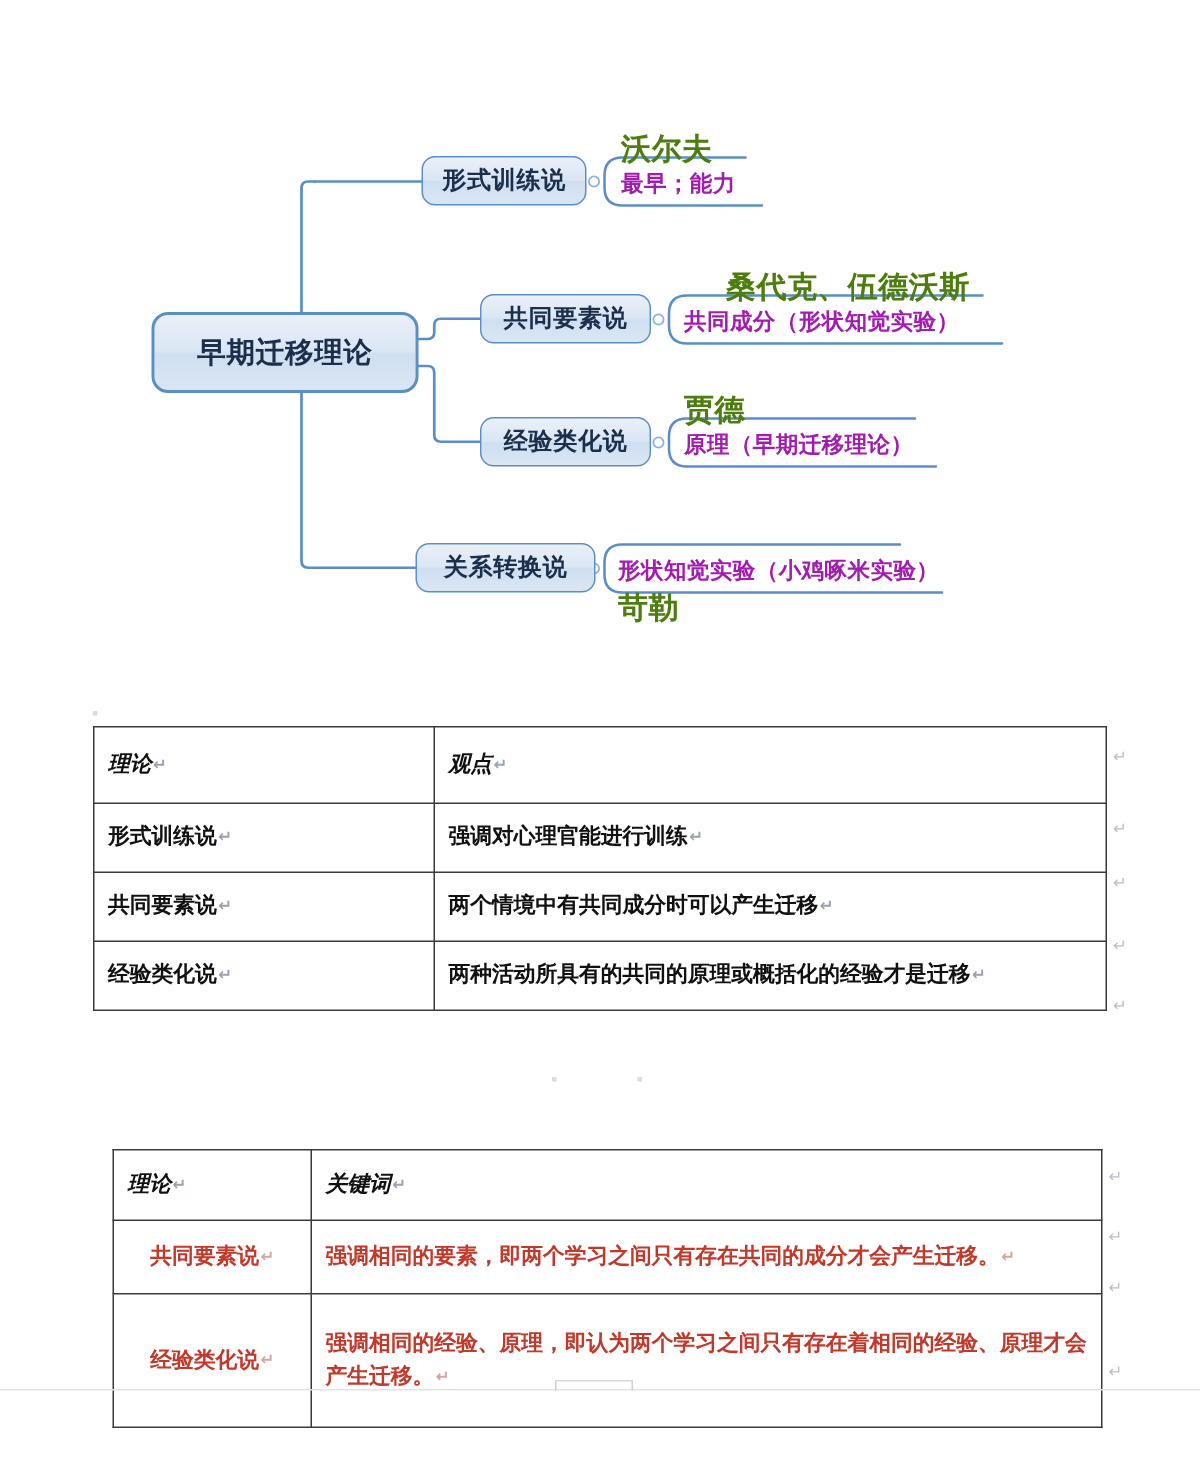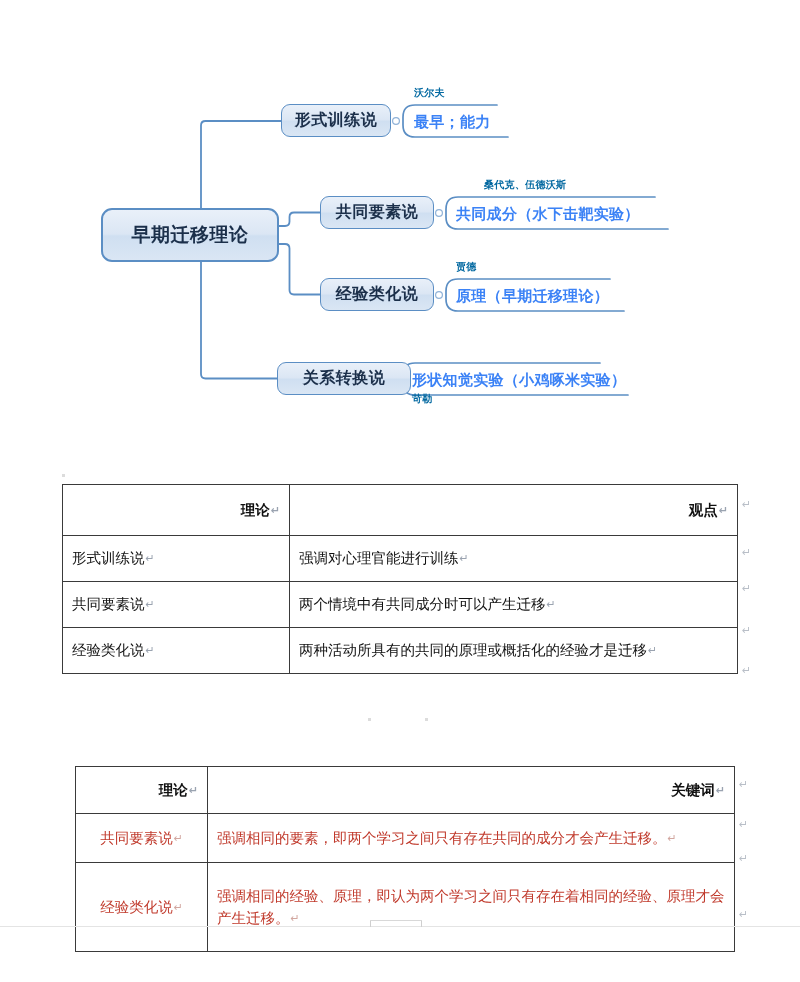--- a/index.html
+++ b/index.html
@@ -53,64 +53,65 @@
     border-width: 2px;
     border-radius: 11px;
   }
   .node.branch {
     height: 33px;
     font-size: 16px;
   }
   #node-b0 { left: 281px; top: 104px;  width: 110px; }
   #node-b1 { left: 320px; top: 196px;  width: 114px; }
   #node-b2 { left: 320px; top: 278px;  width: 114px; }
-  #node-b3 { left: 277px; top: 362px;  width: 134px; }
+  #node-b3 { left: 277px; top: 362px;  width: 120px; }
 
   
   .leaf {
     position: absolute;
   }
   .leaf-author {
     position: absolute;
     font-family: "DejaVu Sans", "Liberation Sans", sans-serif;
     font-weight: bold;
-    font-size: 10px;
-    color: #0369a1;
+    font-size: 20px;
+    color: #4d7c0f;
     white-space: nowrap;
     letter-spacing: 0.3px;
   }
   .leaf-detail {
     position: absolute;
     font-family: "DejaVu Sans", "Liberation Sans", sans-serif;
     font-weight: bold;
     font-size: 15px;
-    color: #3b82f6;
+    color: #a21caf;
     white-space: nowrap;
     letter-spacing: 0.3px;
   }
 
   
   .wtable {
     position: absolute;
     border-collapse: collapse;
     table-layout: fixed;
     font-family: "DejaVu Serif", "Liberation Serif", serif;
   }
   .wtable td, .wtable th {
     border: 1.3px solid #3a3a3a;
     padding: 6px 9px;
     vertical-align: middle;
-    font-weight: normal;
+    font-weight: bold;
     font-size: 14.5px;
     line-height: 1.55;
     color: #111111;
   }
   .wtable th {
-    text-align: right;
-    font-weight: bold;
+    text-align: left;
+    font-weight: bold;
+    font-style: italic;
   }
 
   
   #table1 {
     left: 62px;
     top: 484px;
     width: 676px;
   }
   #table1 th.c1, #table1 td.c1 { width: 208px; }
   #table1 tr.headrow th { height: 38px; }
@@ -195,21 +196,21 @@
   <div class="node branch" id="node-b2">经验类化说</div>
   <div class="node branch" id="node-b3">关系转换说</div>
 
   <div class="leaf">
     <div class="leaf-author" style="left:414px; top:86px;">沃尔夫</div>
     <div class="leaf-detail" style="left:414px; top:113px;">最早；能力</div>
   </div>
 
   <div class="leaf">
     <div class="leaf-author" style="left:456px; top:178px;margin-left:28px;">桑代克、伍德沃斯</div>
-    <div class="leaf-detail" style="left:456px; top:205px;">共同成分（水下击靶实验）</div>
+    <div class="leaf-detail" style="left:456px; top:205px;">共同成分（形状知觉实验）</div>
   </div>
 
   <div class="leaf">
     <div class="leaf-author" style="left:456px; top:260px;">贾德</div>
     <div class="leaf-detail" style="left:456px; top:287px;">原理（早期迁移理论）</div>
   </div>
 
   <div class="leaf">
     <div class="leaf-author" style="left:412px; top:344px;margin-top:48px;">苛勒</div>
     <div class="leaf-detail" style="left:412px; top:371px;">形状知觉实验（小鸡啄米实验）</div>

